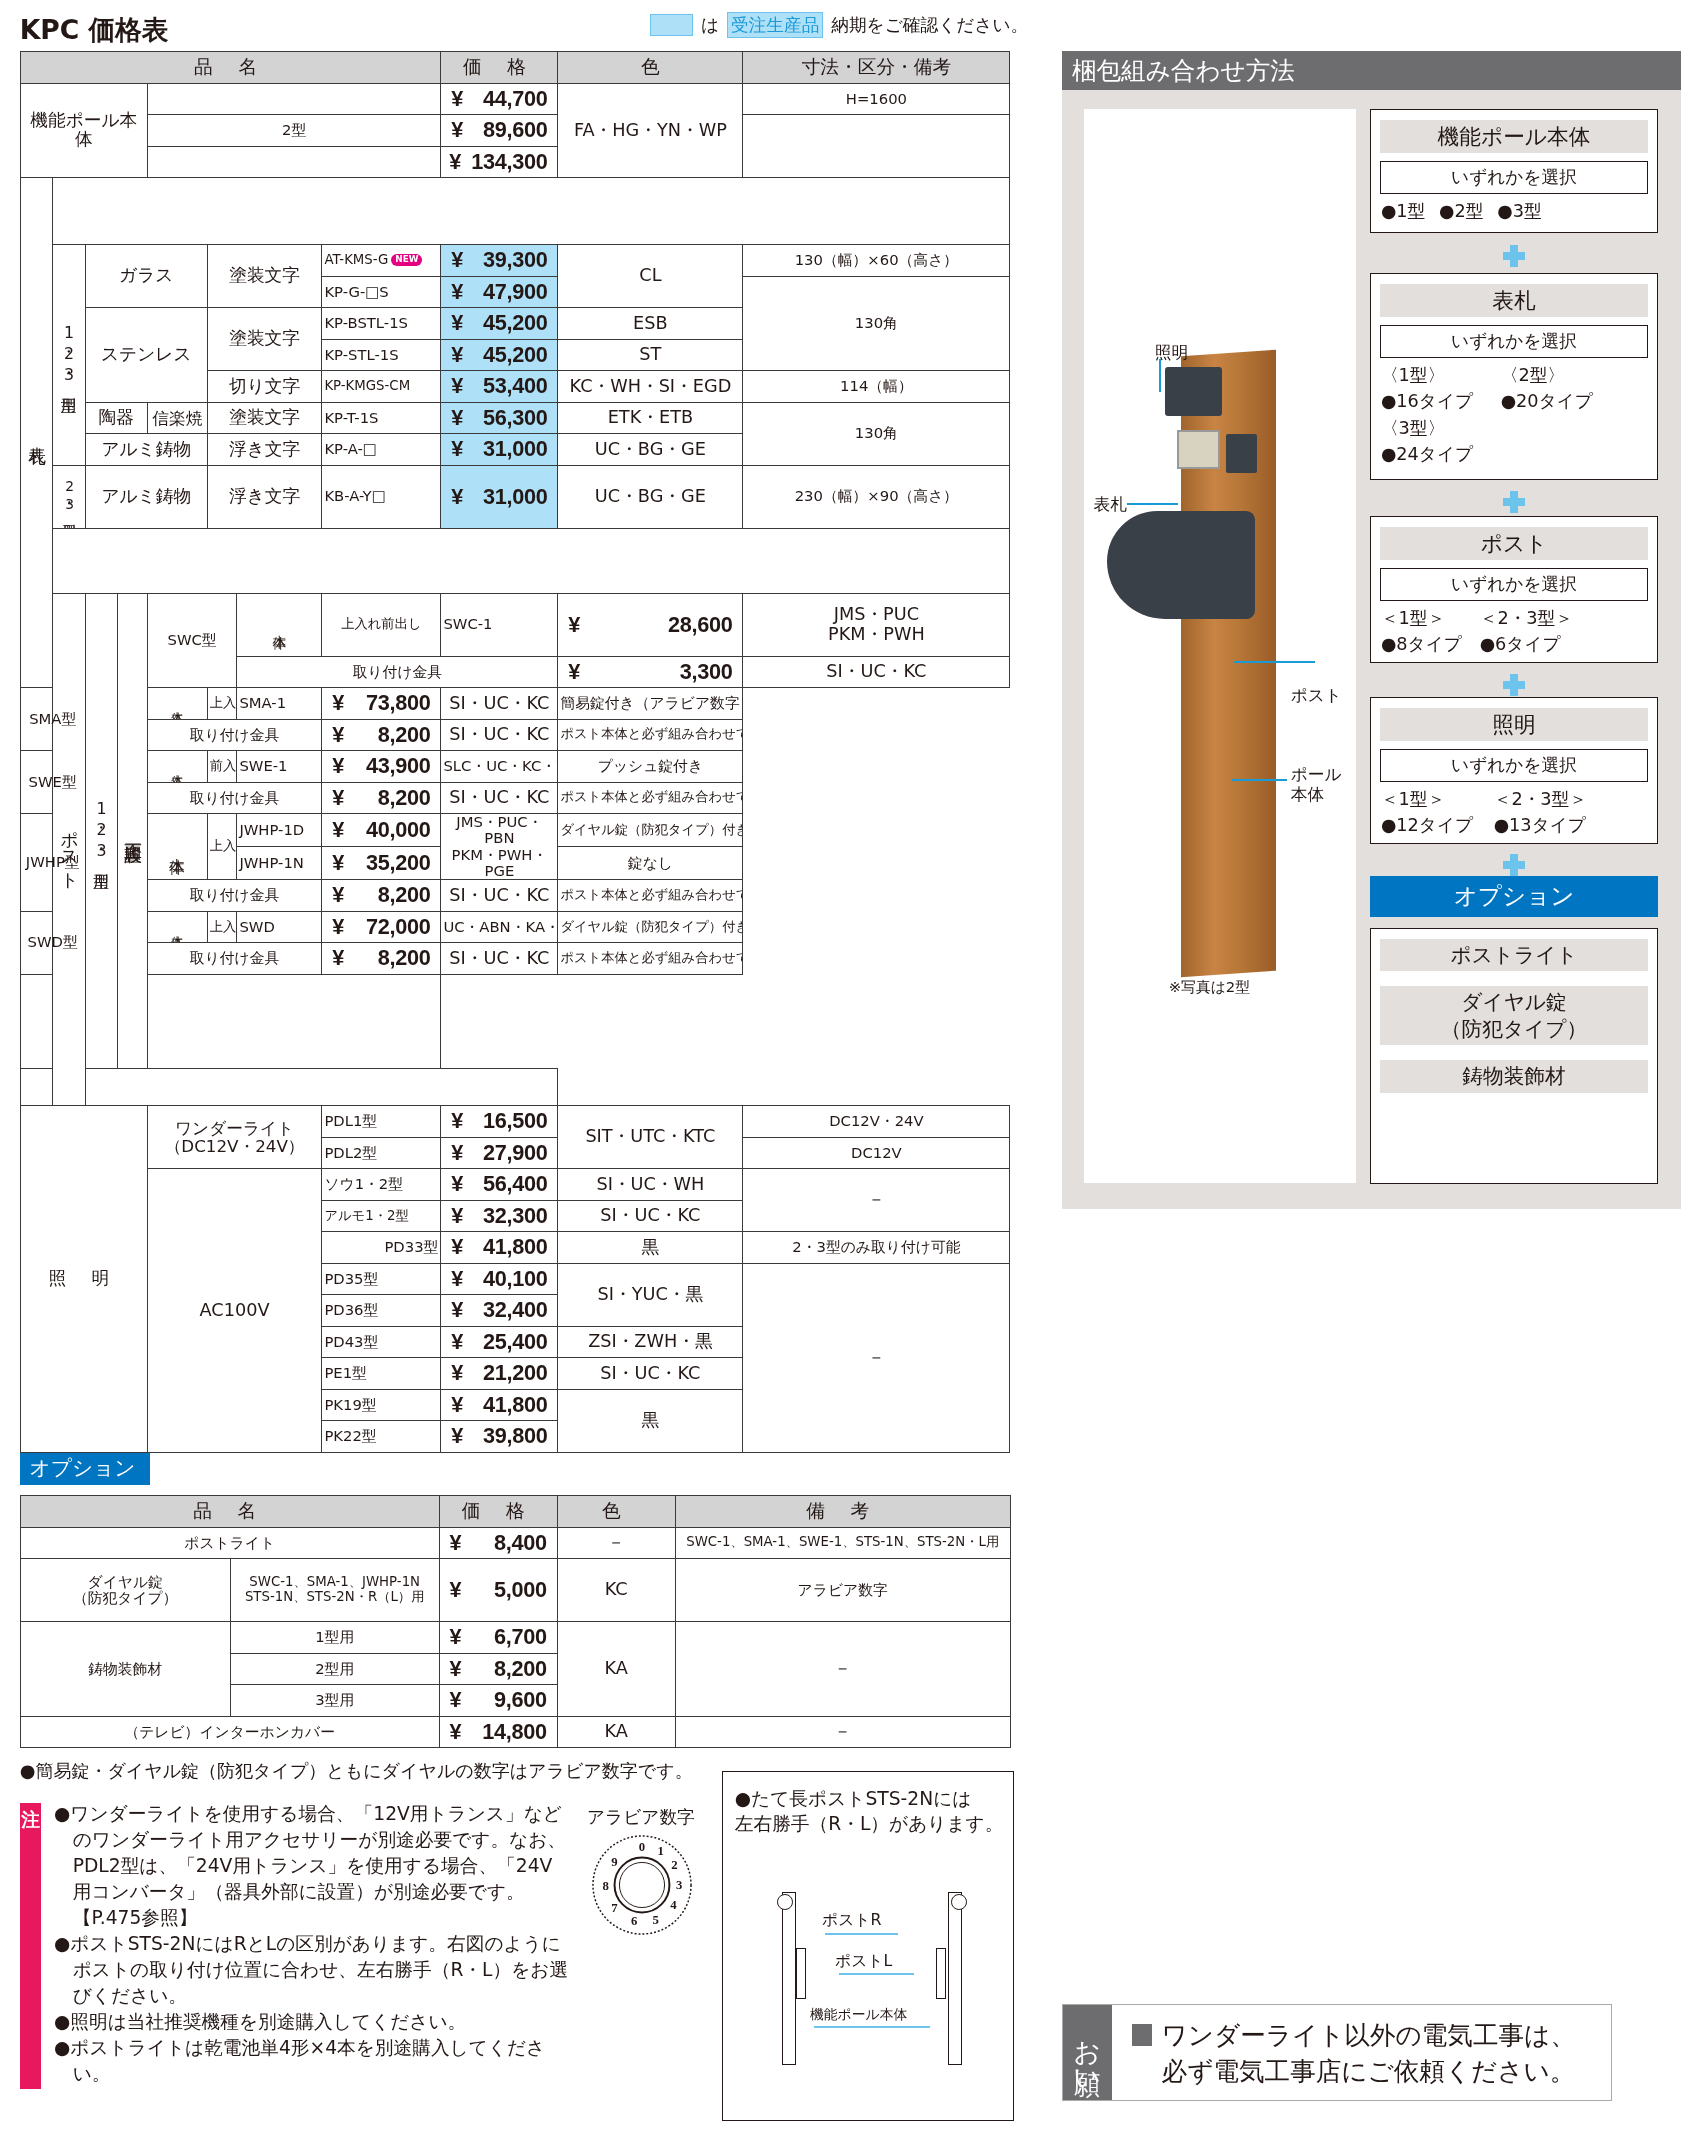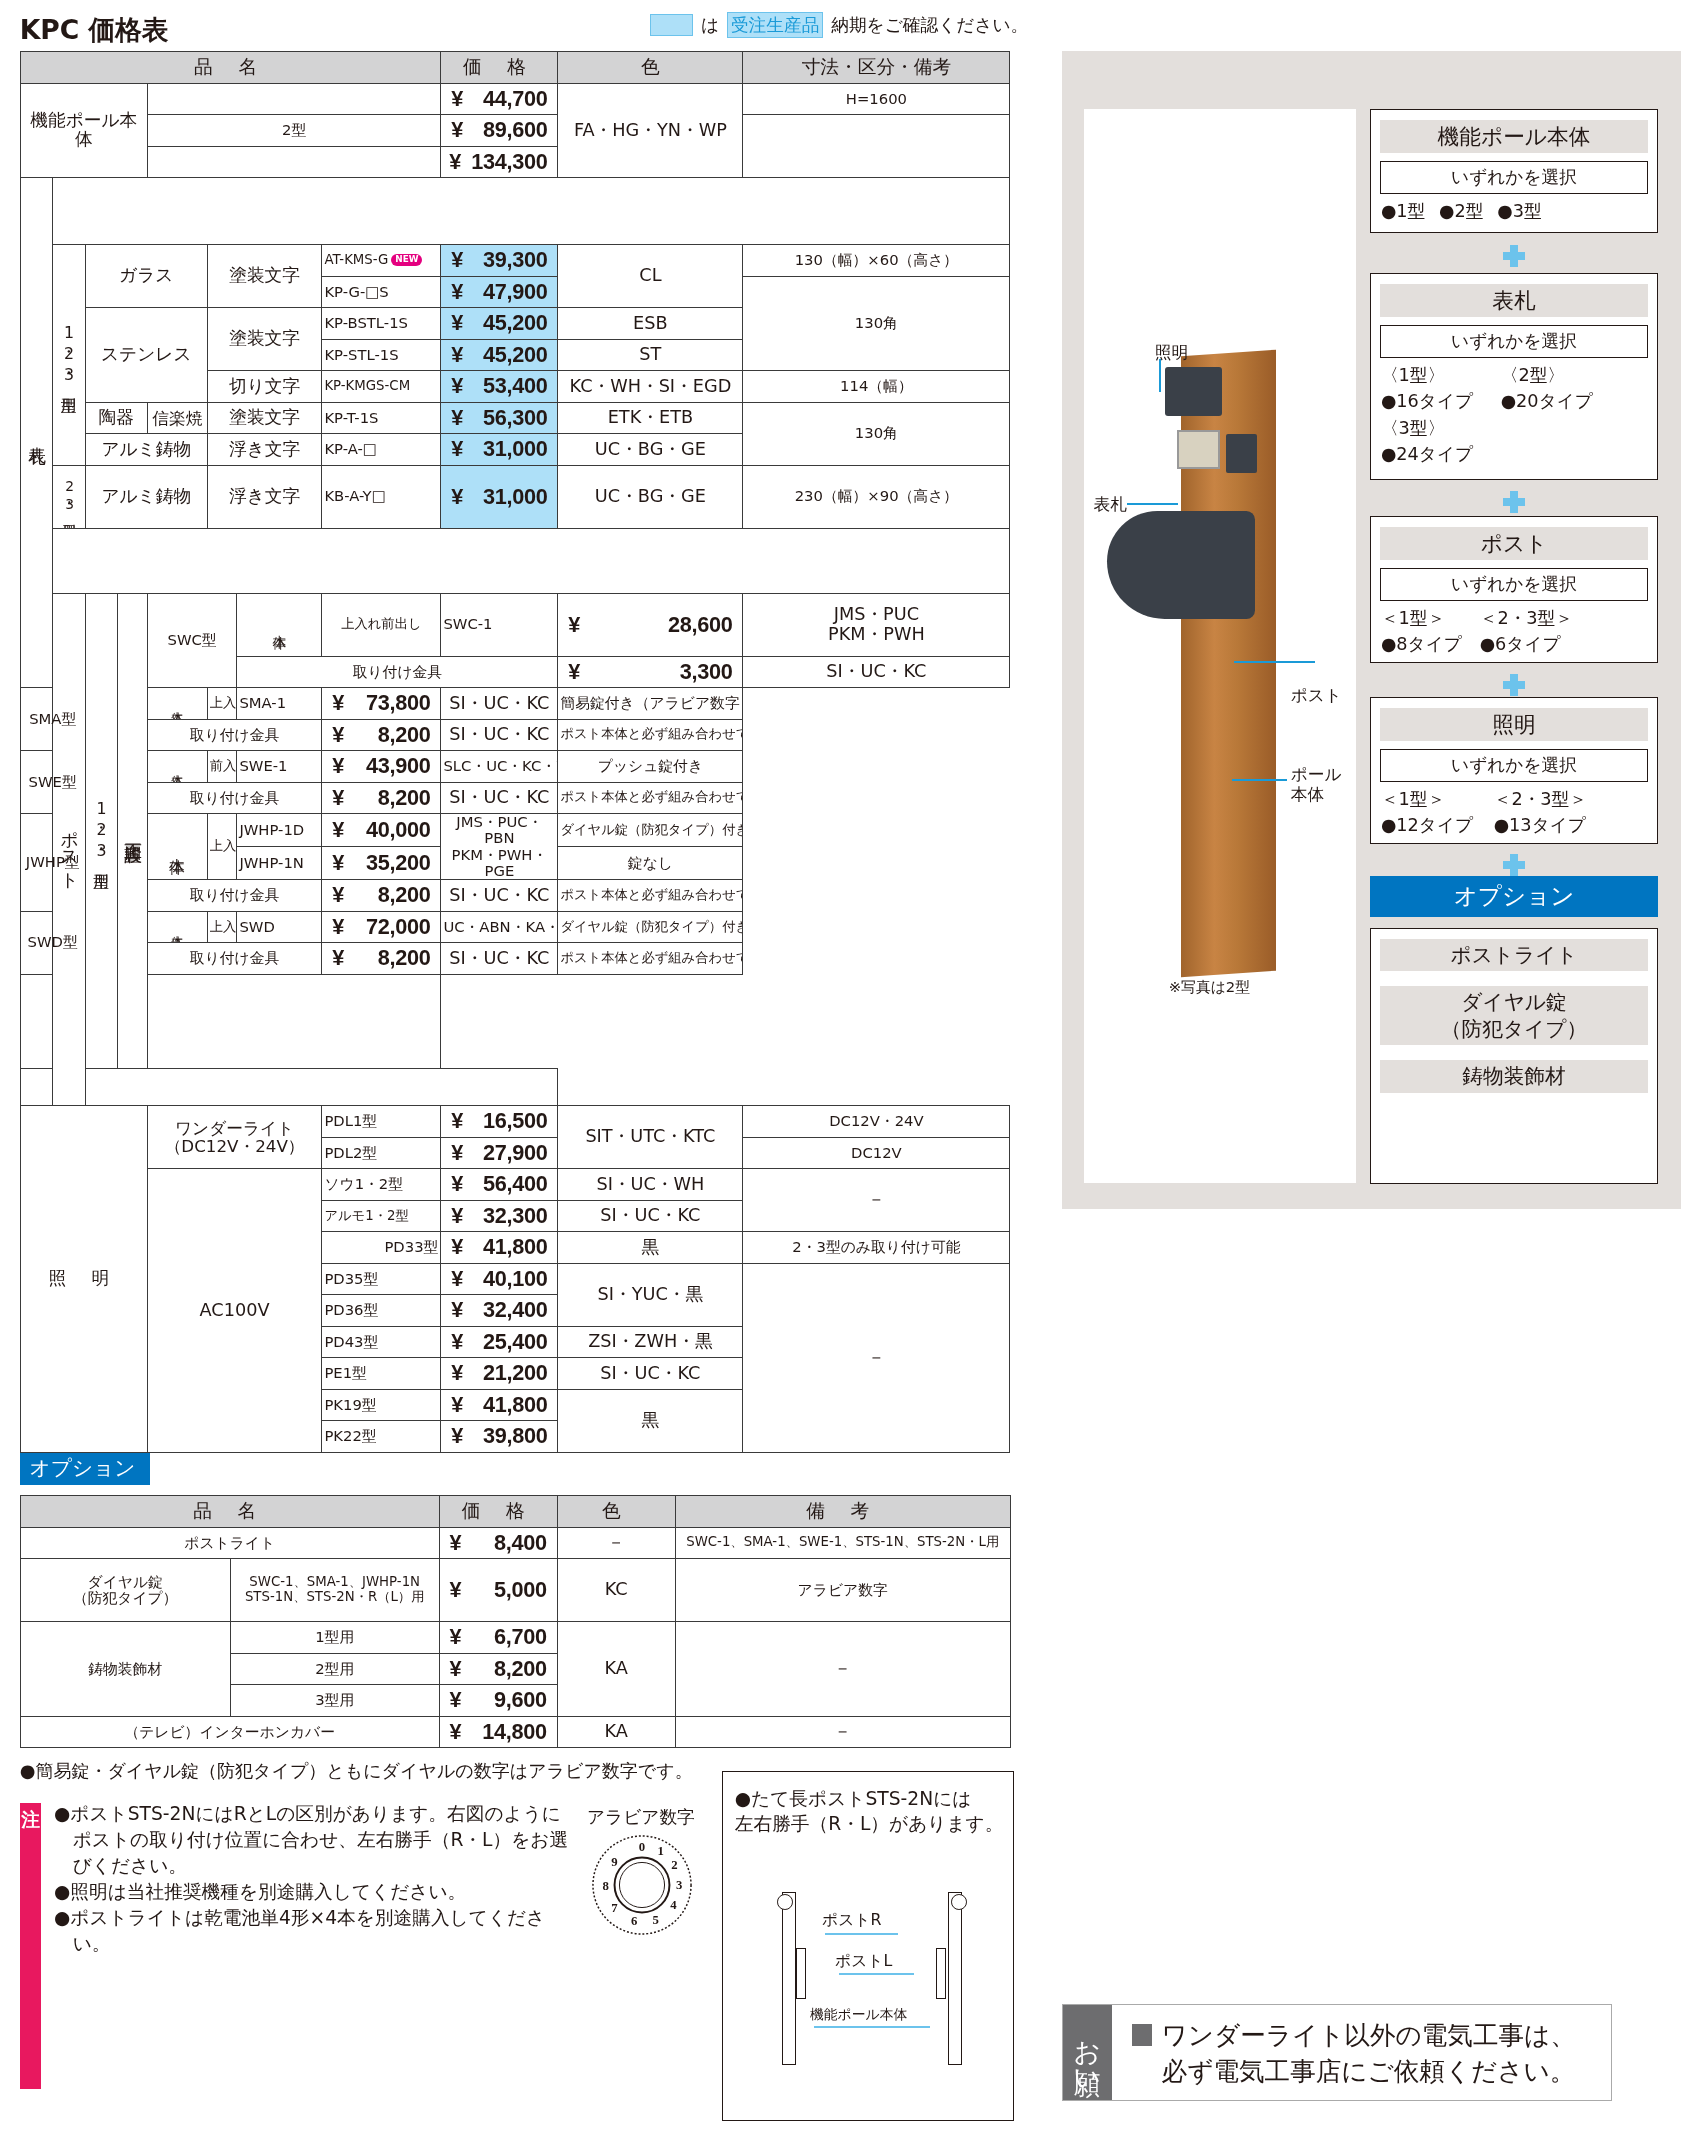--- a/index.html
+++ b/index.html
@@ -328,20 +328,21 @@
     <td rowspan="2">黒</td>
   </tr>
   <tr style="height:31.5px">
     <td class="sm" style="text-align:left">PK22型</td>
     <td class="price"><span class="yen">¥</span><span>39,800</span></td>
   </tr>
 </tbody>
   </table>
 
 <div class="abs panel">
+  <div class="abs panel-head">梱包組み合わせ方法</div>
   <div class="abs photo">
 
     <div class="abs post-wood" style="left:97px; top:244px; width:95px; height:621px; transform:skewY(-4deg);"></div>
     <div class="abs" style="left:81px; top:258px; width:57px; height:49px; background:#3a4048; border-radius:3px;"></div>
     <div class="abs" style="left:93px; top:321px; width:43px; height:39px; background:#d8d2c0; border:2px solid #999;"></div>
     <div class="abs" style="left:142px; top:325px; width:31.5px; height:39px; background:#3a4048; border-radius:2px;"></div>
     <div class="abs" style="left:23.6px; top:402px; width:148px; height:108px; background:#3a4048; border-radius:69px 11.8px 11.8px 79px;"></div>
     <div class="abs" style="left:71px; top:232px; font-size:16.7px;">照明</div>
     <div class="abs" style="left:75px; top:250px; width:2px; height:33px; background:#1a9ad7;"></div>
     <div class="abs" style="left:9.9px; top:384px; font-size:16.7px;">表札</div>
@@ -481,20 +482,21 @@
     <td class="price"><span class="yen">¥</span><span>14,800</span></td>
     <td>KA</td>
     <td>－</td>
   </tr>
 </tbody>
   </table>
 <div class="abs" style="left:19.7px; top:1759px; font-size:18px;">●簡易錠・ダイヤル錠（防犯タイプ）ともにダイヤルの数字はアラビア数字です。</div>
 
 <div class="abs chu">注</div>
 <div class="abs notes">
+  <p>●ワンダーライトを使用する場合、「12V用トランス」などのワンダーライト用アクセサリーが別途必要です。なお、PDL2型は、「24V用トランス」を使用する場合、「24V用コンバータ」（器具外部に設置）が別途必要です。【P.475参照】</p>
   <p>●ポストSTS-2NにはRとLの区別があります。右図のようにポストの取り付け位置に合わせ、左右勝手（R・L）をお選びください。</p>
   <p>●照明は当社推奨機種を別途購入してください。</p>
   <p>●ポストライトは乾電池単4形×4本を別途購入してください。</p>
 </div>
 <div class="abs dial-label">アラビア数字</div>
 <div class="abs" style="left:591px; top:1834px; width:102px; height:102px;">
   <svg width="102" height="102" viewBox="0 0 104 104">
     <circle cx="52" cy="52" r="50" fill="#fff" stroke="#231815" stroke-width="1.5" stroke-dasharray="2 2"></circle>
     <circle cx="52" cy="52" r="28" fill="#fff" stroke="#231815" stroke-width="2"></circle>
     <circle cx="52" cy="52" r="23" fill="none" stroke="#231815" stroke-width="1"></circle>

